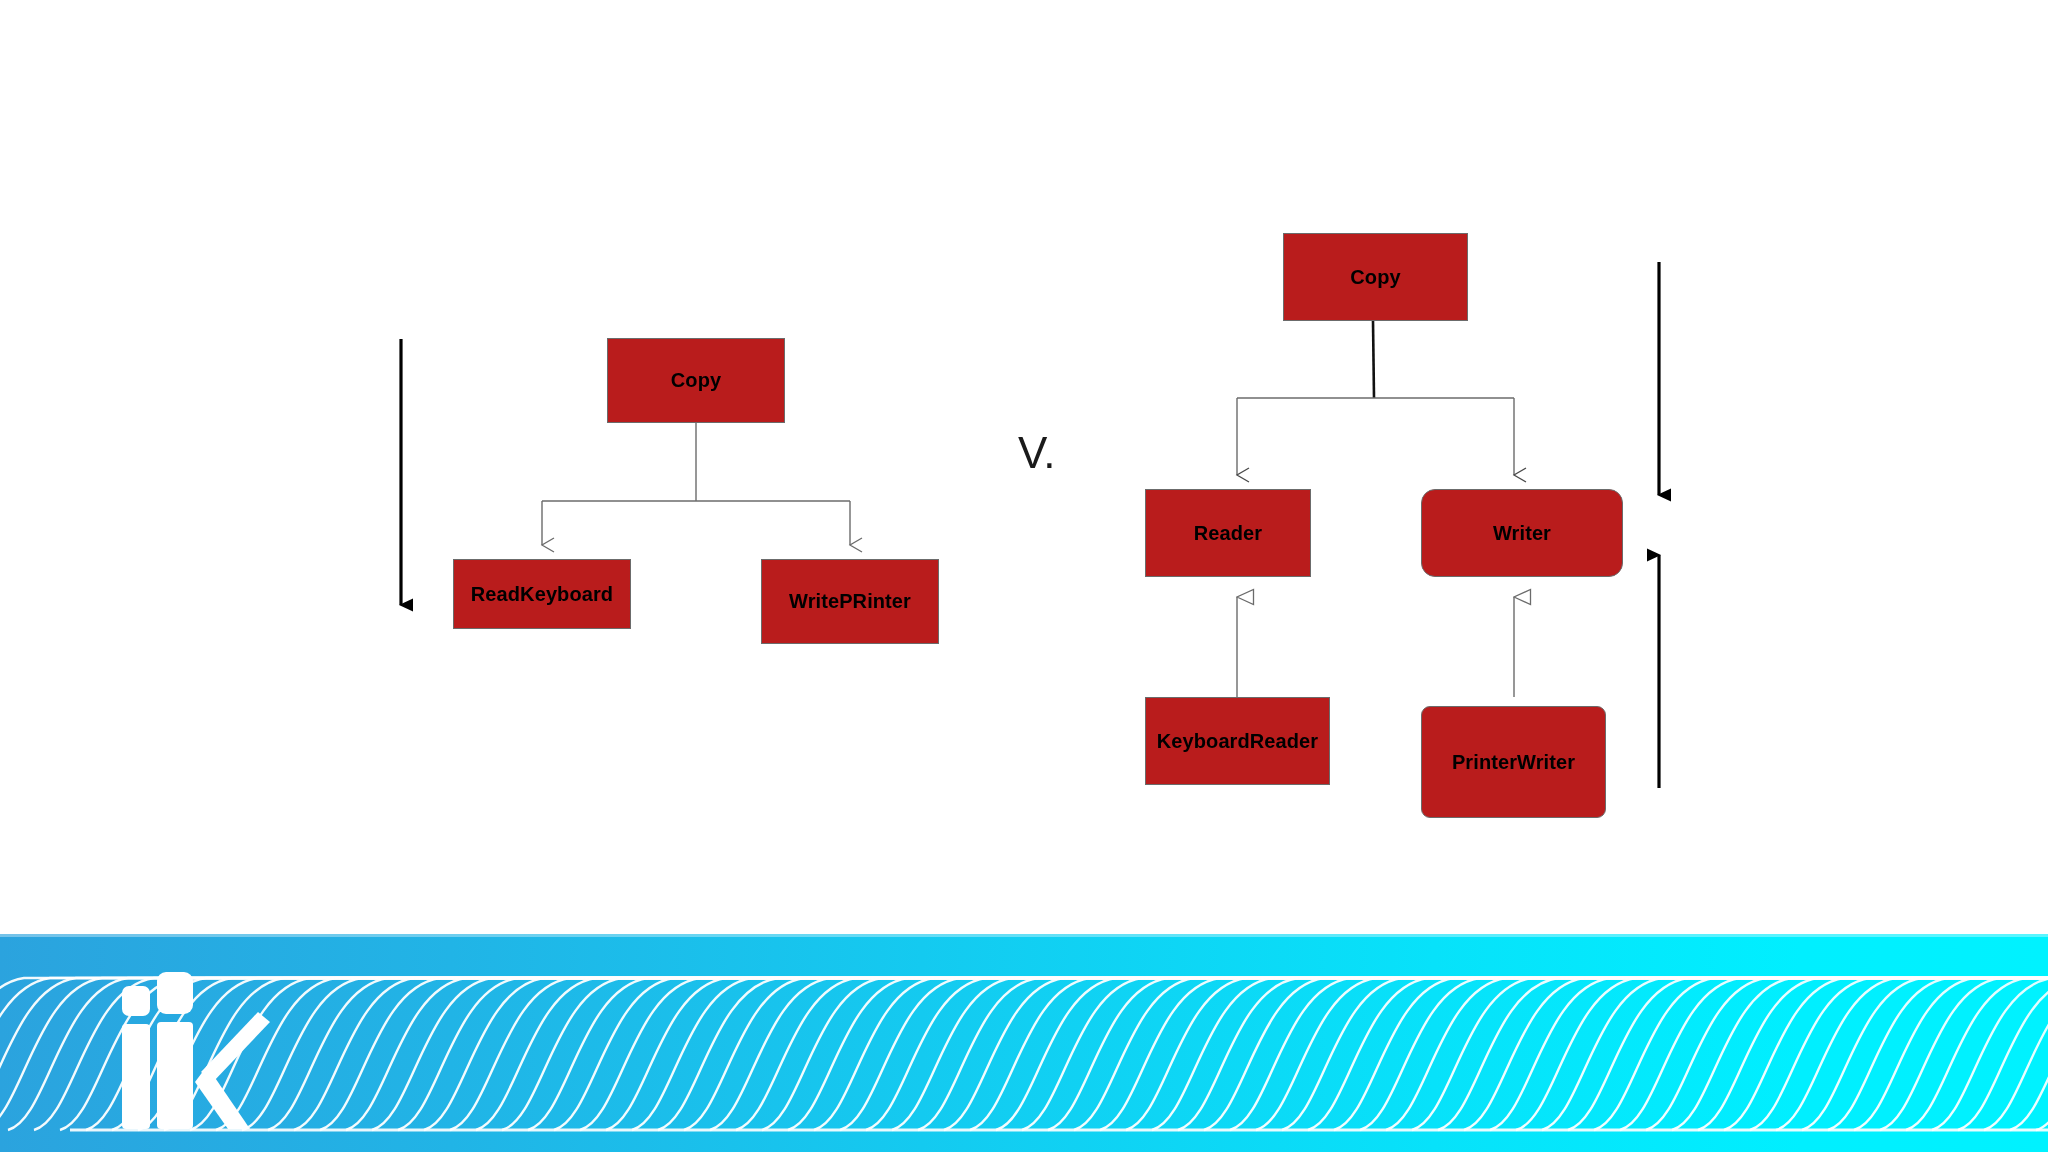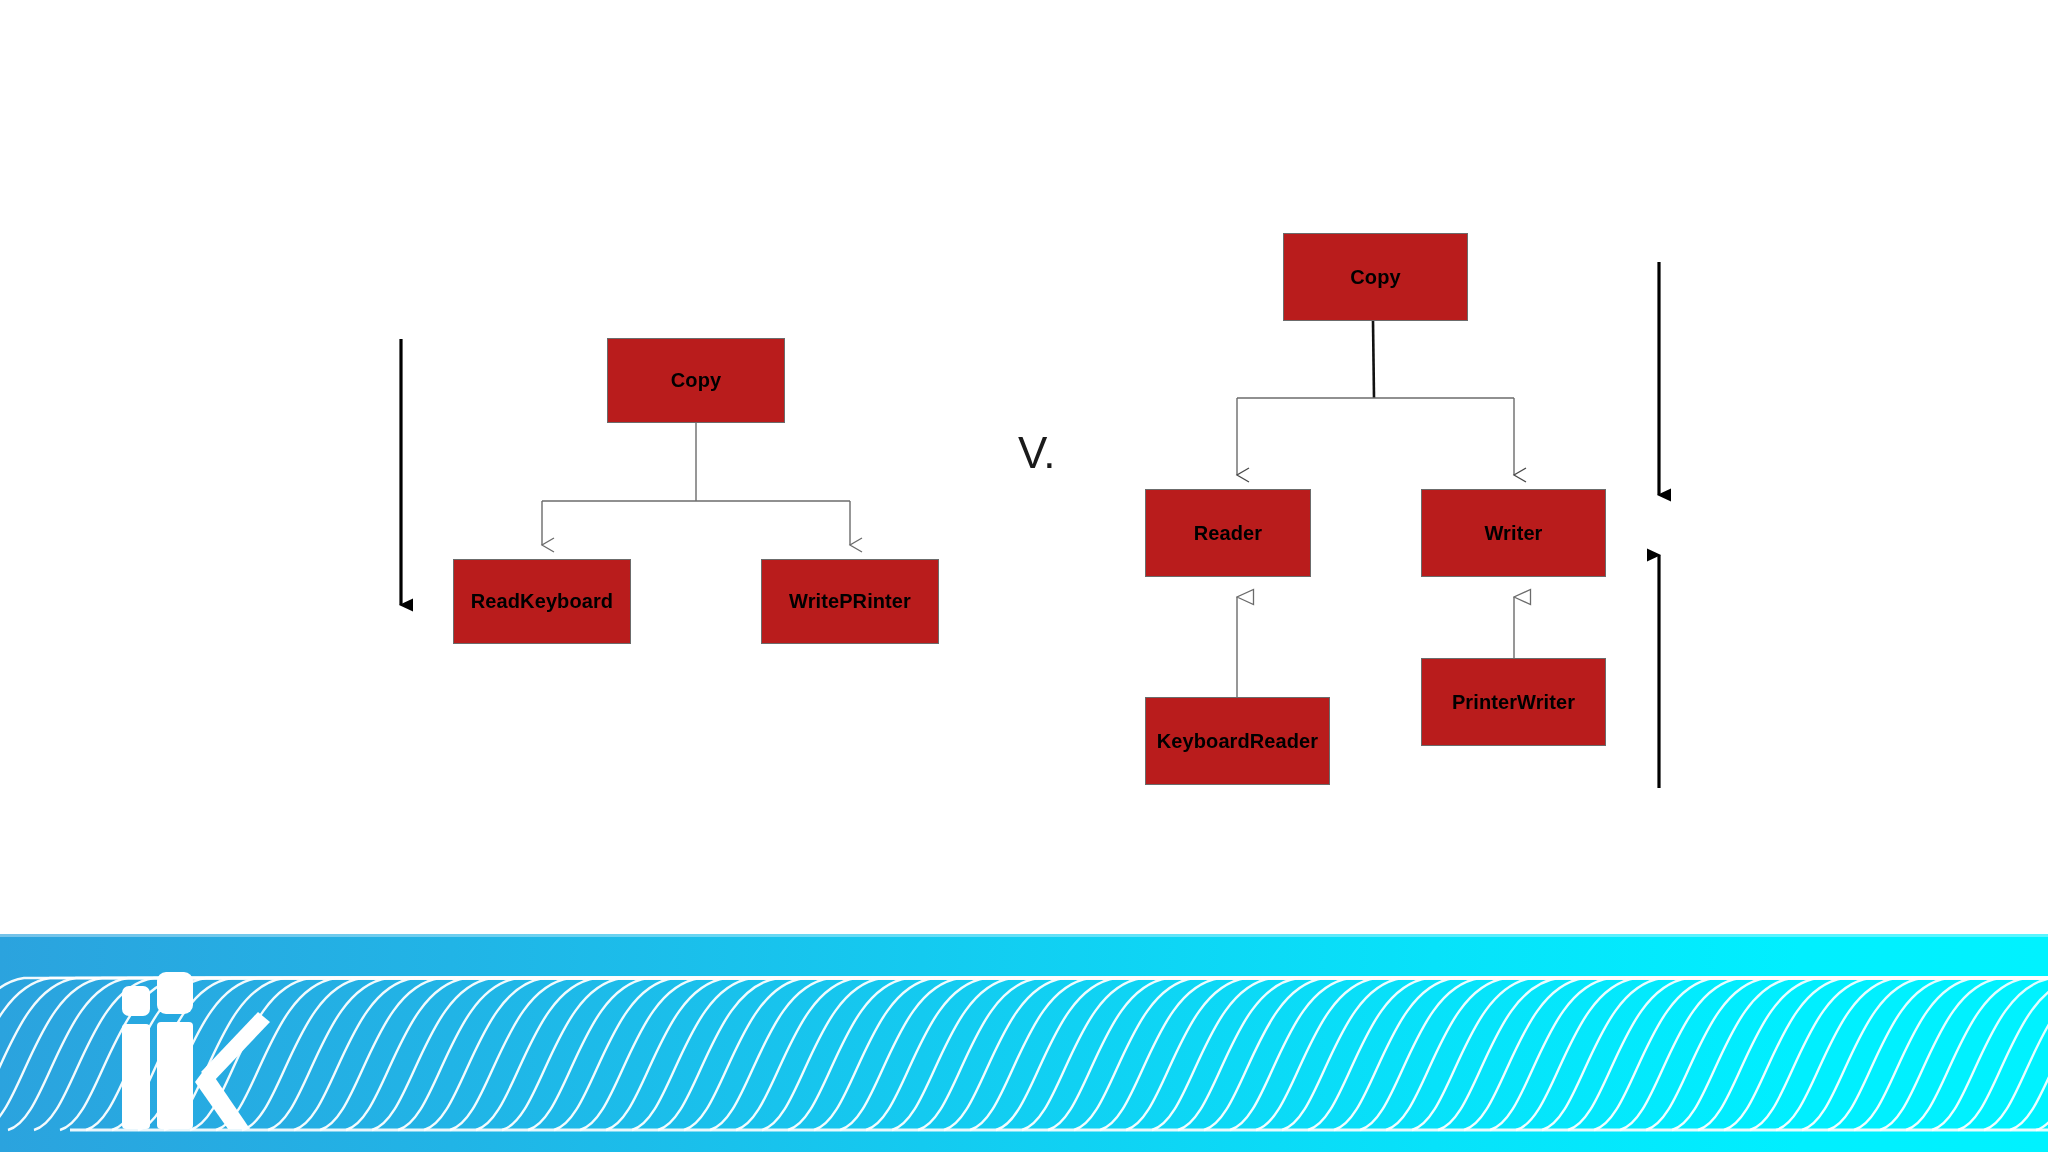--- a/index.html
+++ b/index.html
@@ -42,29 +42,29 @@
     color: #000000;
     font-weight: bold;
     font-size: 20px;
     letter-spacing: 0.1px;
     font-family: "Liberation Sans", sans-serif;
     user-select: none;
   }
 
   
   .lx-copy      { left: 607px;  top: 338px; width: 178px; height: 85px; }
-  .lx-readkb    { left: 453px;  top: 559px; width: 178px; height: 85px; }
+  .lx-readkb    { left: 453px;  top: 559px; width: 178px; height: 70px; }
   .lx-writepr   { left: 761px;  top: 559px; width: 178px; height: 85px; text-align: right; }
 
   
   .rx-copy      { left: 1283px; top: 233px; width: 185px; height: 88px; }
   .rx-reader    { left: 1145px; top: 489px; width: 166px; height: 88px; }
-  .rx-writer    { left: 1421px; top: 489px; width: 185px; height: 88px; }
+  .rx-writer    { left: 1421px; top: 489px; width: 202px; height: 88px; border-radius: 14px; }
   .rx-kbreader  { left: 1145px; top: 697px; width: 185px; height: 88px; }
-  .rx-prwriter  { left: 1421px; top: 658px; width: 185px; height: 88px; }
+  .rx-prwriter  { left: 1421px; top: 706px; width: 185px; height: 112px; border-radius: 9px; }
 
   
   .vs-label {
     position: absolute;
     left: 1018px;
     top: 428px;
     font-size: 44px;
     font-weight: 400;
     color: #1a1a1a;
     font-family: "Liberation Sans", sans-serif;

